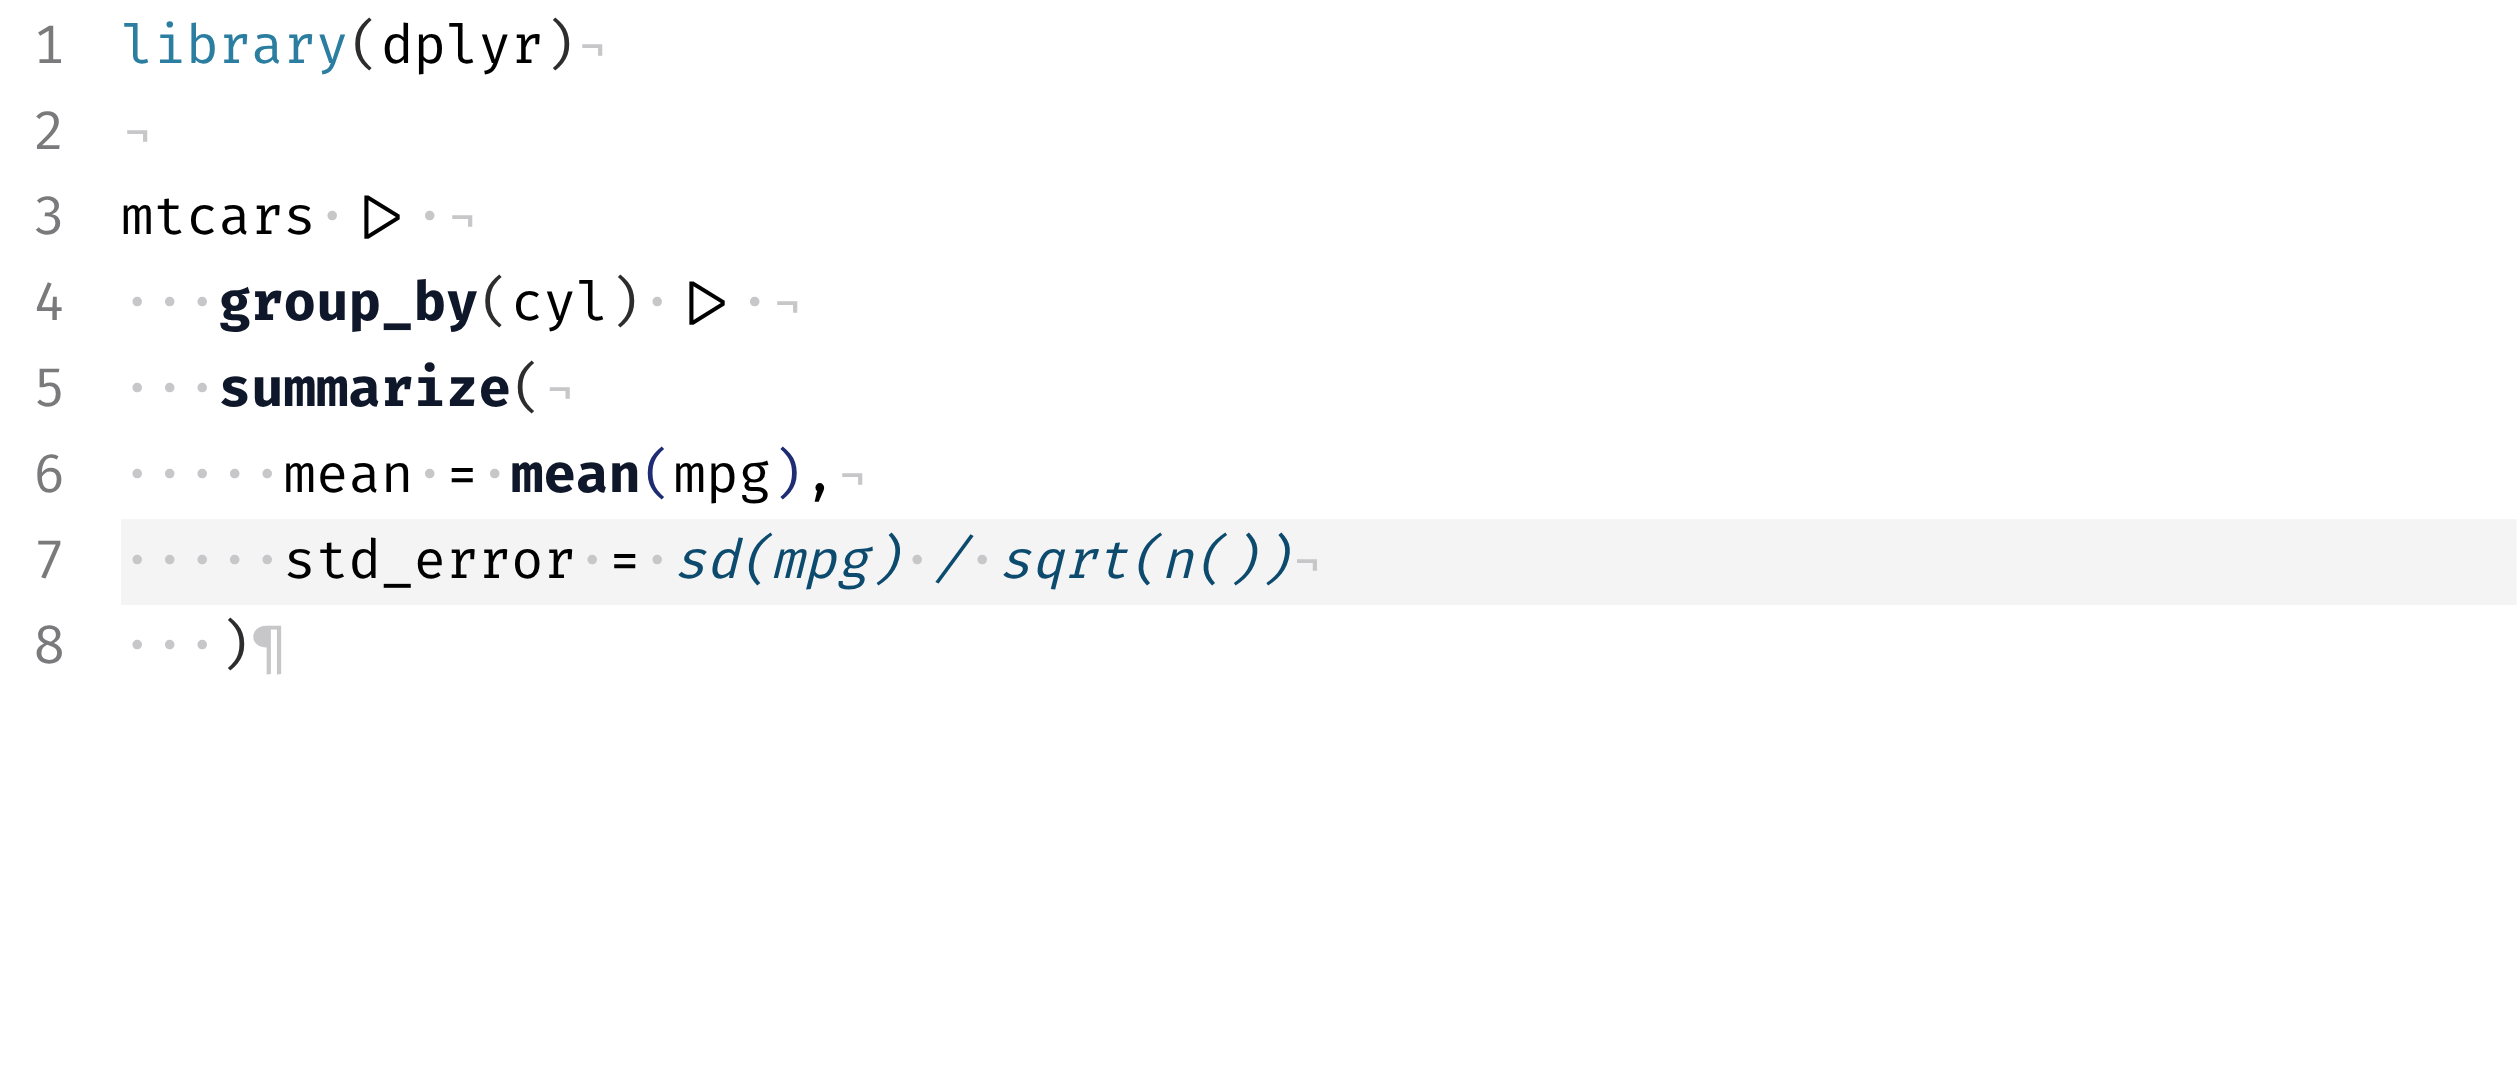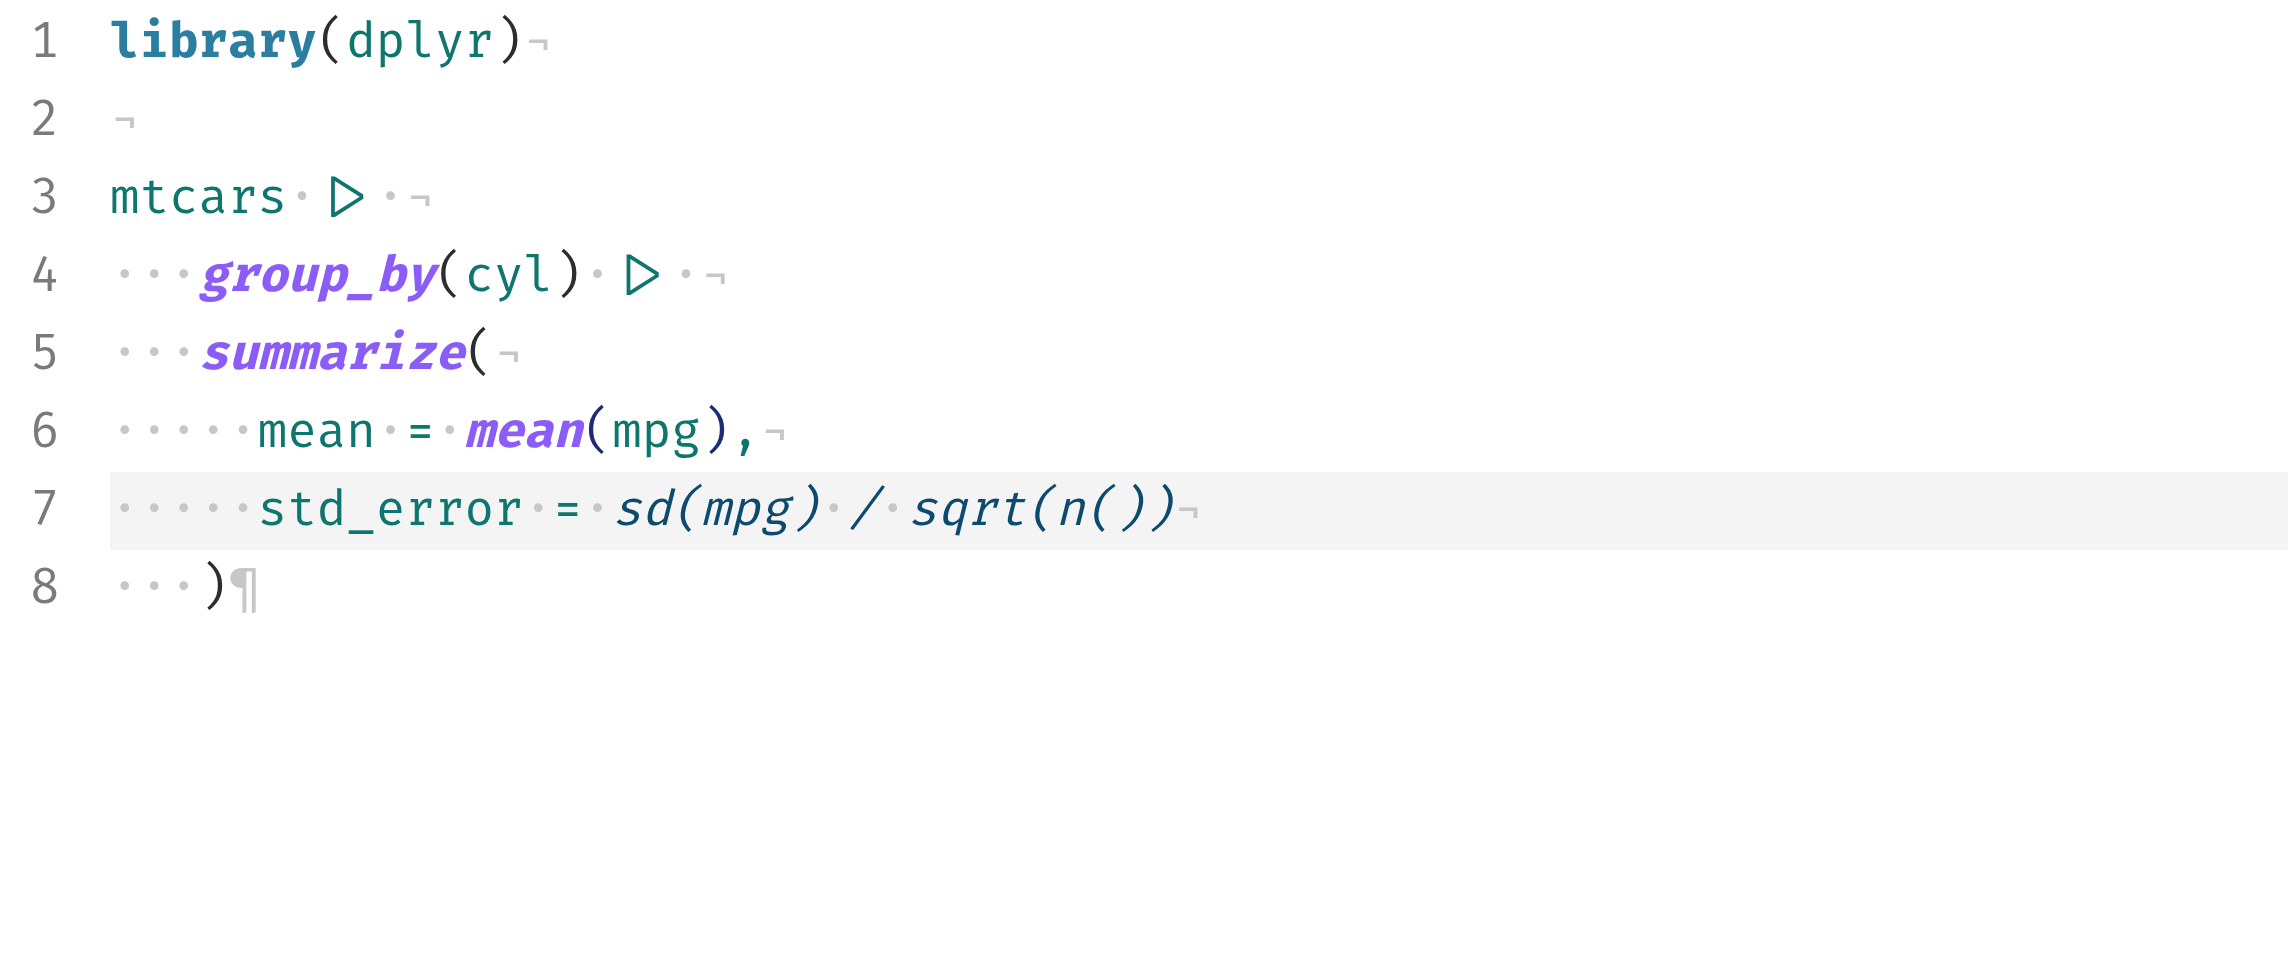--- a/index.html
+++ b/index.html
@@ -33,24 +33,24 @@
     font-weight:400;
     padding-left:30px;
     box-sizing:border-box;
     flex-shrink:0;
   }
   .code{
     flex:1;
     padding-left:0;
   }
   .ws{color:#c7c7c9;}
-  .kw-teal{color:#2c7ea1;font-weight:700;}
-  .kw-navy{color:#8b5cf6;font-weight:700;font-style:italic;}
+  .kw-teal{color:#2c7ea1;font-weight:400;}
+  .kw-navy{color:#0f172a;font-weight:700;}
   .kw-navy-paren{color:#1d2c73;font-weight:400;}
-  .txt{color:#0f766e;}
+  .txt{color:#000000;}
   .paren{color:#2d2d2f;}
   .ghost{color:#0c4a6e;font-style:italic;}
   .eol{color:#c7c7c9;}
 </style>
 </head>
 <body>
 
 <div class="editor" id="editor-root"><div class="line"><span class="gutter">1</span><span class="code"><span class="kw-teal">library</span><span class="paren">(</span><span class="txt">dplyr</span><span class="paren">)</span><span class="eol">¬</span></span></div><div class="line"><span class="gutter">2</span><span class="code"><span class="eol">¬</span></span></div><div class="line"><span class="gutter">3</span><span class="code"><span class="txt">mtcars</span><span class="ws">·</span><span class="txt">|&gt;</span><span class="ws">·</span><span class="eol">¬</span></span></div><div class="line"><span class="gutter">4</span><span class="code"><span class="ws">···</span><span class="kw-navy">group_by</span><span class="paren">(</span><span class="txt">cyl</span><span class="paren">)</span><span class="ws">·</span><span class="txt">|&gt;</span><span class="ws">·</span><span class="eol">¬</span></span></div><div class="line"><span class="gutter">5</span><span class="code"><span class="ws">···</span><span class="kw-navy">summarize</span><span class="paren">(</span><span class="eol">¬</span></span></div><div class="line"><span class="gutter">6</span><span class="code"><span class="ws">·····</span><span class="txt">mean</span><span class="ws">·</span><span class="txt">=</span><span class="ws">·</span><span class="kw-navy">mean</span><span class="kw-navy-paren">(</span><span class="txt">mpg</span><span class="kw-navy-paren">)</span><span class="txt">,</span><span class="eol">¬</span></span></div><div class="line highlight"><span class="gutter">7</span><span class="code"><span class="ws">·····</span><span class="txt">std_error</span><span class="ws">·</span><span class="txt">=</span><span class="ws">·</span><span class="ghost">sd(mpg)</span><span class="ws">·</span><span class="ghost">/</span><span class="ws">·</span><span class="ghost">sqrt(n())</span><span class="eol">¬</span></span></div><div class="line"><span class="gutter">8</span><span class="code"><span class="ws">···</span><span class="paren">)</span><span class="eol">¶</span></span></div></div>
 
 </body></html>

